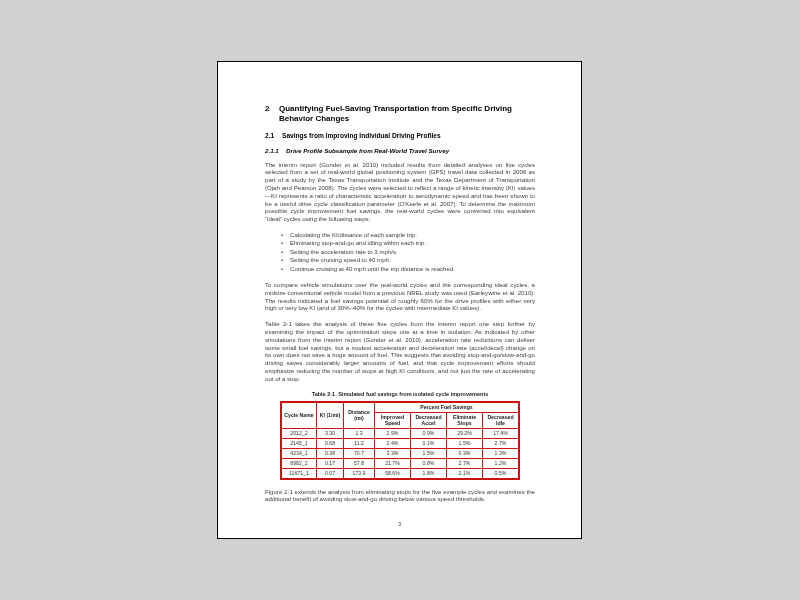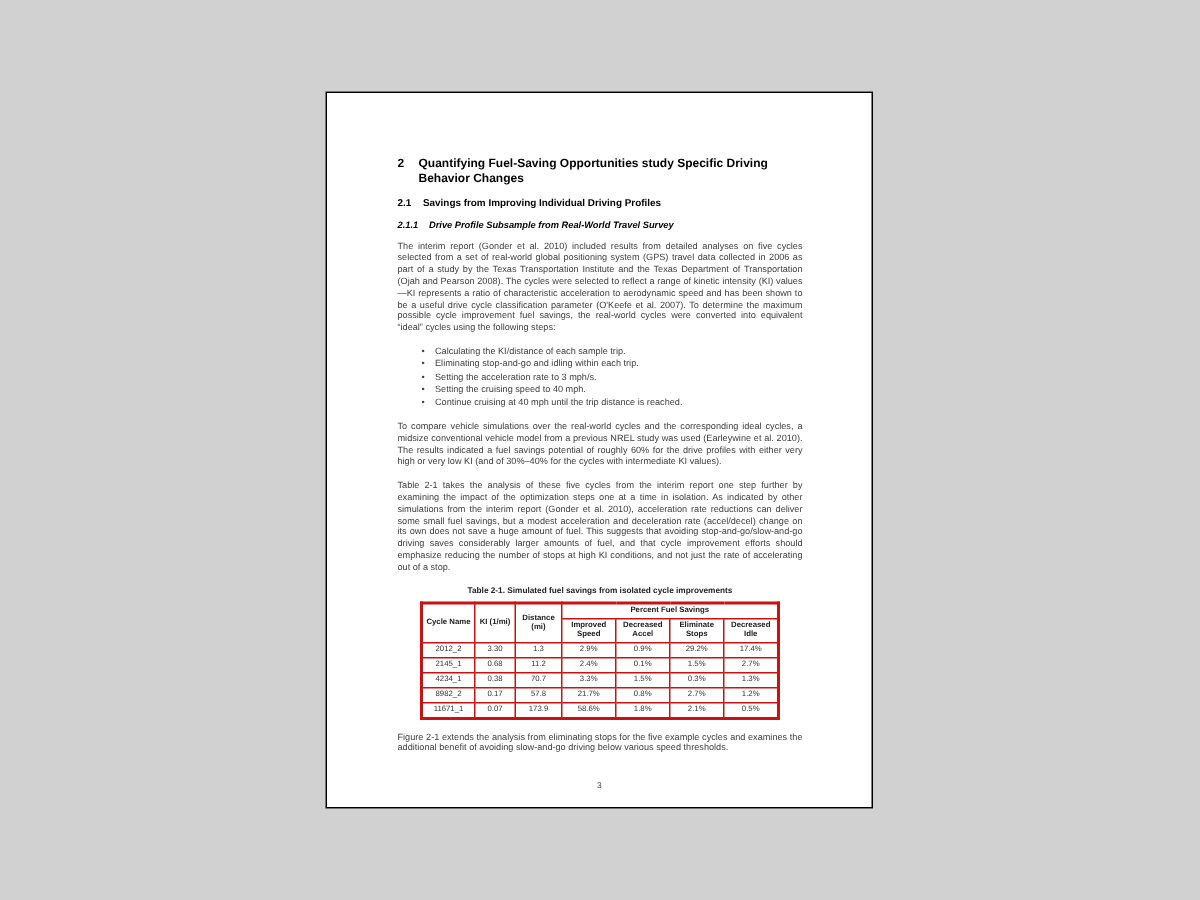--- a/index.html
+++ b/index.html
@@ -61,21 +61,21 @@
   }
 </style>
 </head>
 <body>
 
 <div class="canvas">
   <div class="page">
 
     <div class="h1">
       <span class="num">2</span>
-      <span class="txt">Quantifying Fuel-Saving Opportunities study Specific Driving Behavior Changes</span>
+      <span class="txt">Quantifying Fuel-Saving Transportation from Specific Driving Behavior Changes</span>
     </div>
 
     <div class="h2">
       <span class="num">2.1</span>
       <span class="txt">Savings from Improving Individual Driving Profiles</span>
     </div>
 
     <div class="h3">
       <span class="num">2.1.1</span>
       <span class="txt">Drive Profile Subsample from Real-World Travel Survey</span>

